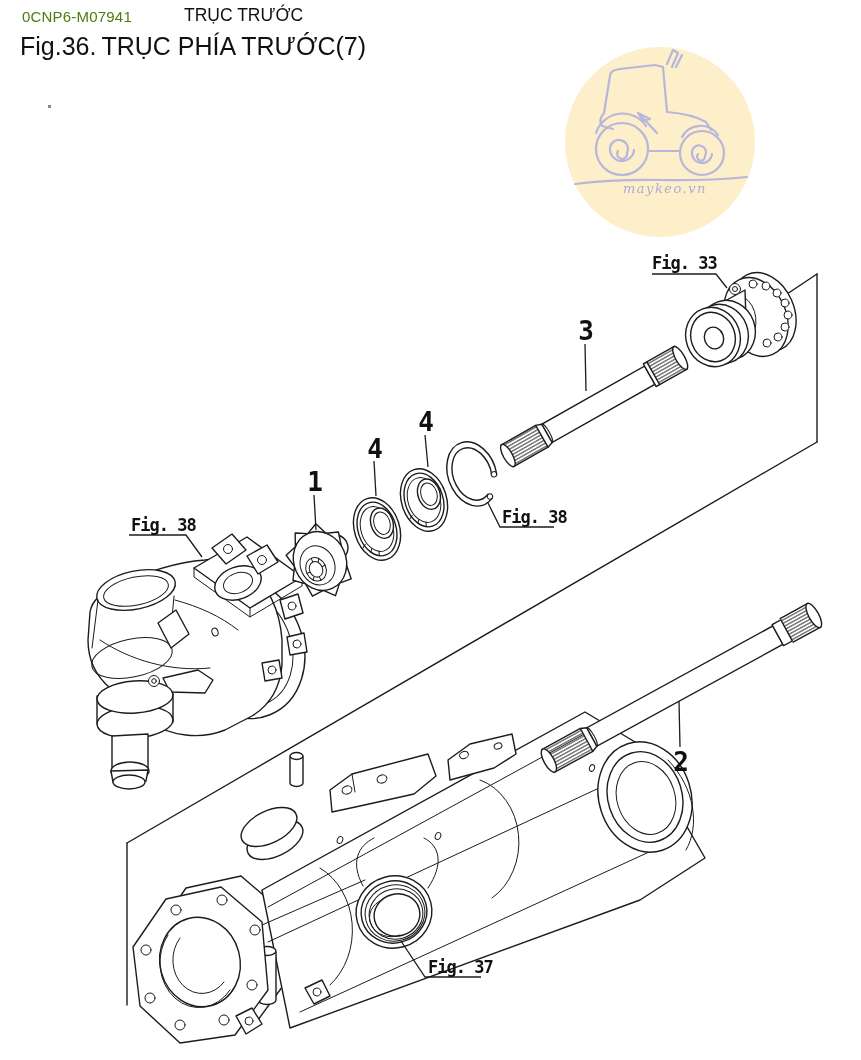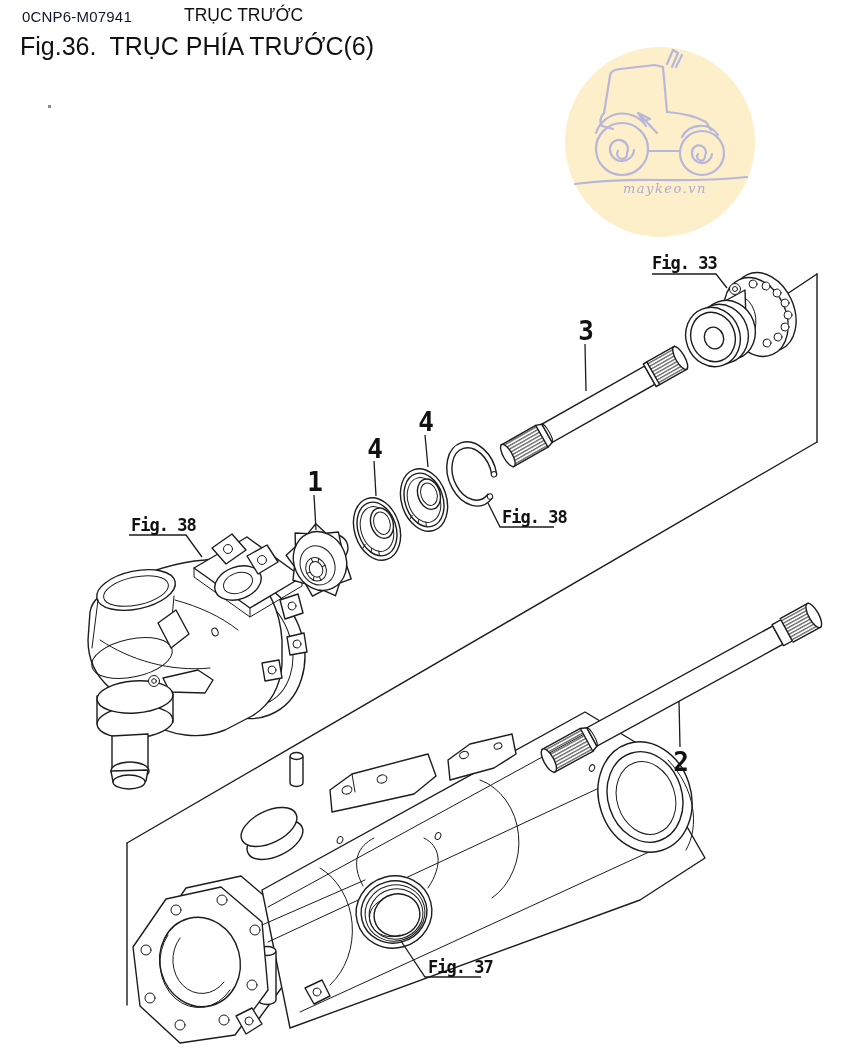--- a/index.html
+++ b/index.html
@@ -1,20 +1,20 @@
 <!DOCTYPE html>
 <html><head>
 <meta charset="utf-8">
 <style>
   html,body{margin:0;padding:0;background:#e8e8e8;}
   .page{position:relative;width:861px;height:1060px;background:#fff;overflow:hidden;
         font-family:"Liberation Sans",sans-serif;}
-  .hdr-code{position:absolute;left:22px;top:8px;font-size:15px;color:#0f172a;letter-spacing:.2px;}
+  .hdr-code{position:absolute;left:22px;top:8px;font-size:15px;color:#4d7c0f;letter-spacing:.2px;}
   .hdr-section{position:absolute;left:145px;top:5px;font-size:17.5px;color:#111;margin-left:39px;}
-  .fig-title{position:absolute;left:20px;top:32px;font-size:25px;color:#111;display:flex;gap:13px;}
+  .fig-title{position:absolute;left:20px;top:32px;font-size:25px;color:#111;display:flex;gap:5px;}
   .stray-dot{position:absolute;left:48px;top:105px;width:3px;height:3px;background:#8a8a8a;}
   svg{position:absolute;left:0;top:0;}
   .ln{fill:none;stroke:#1c1c1c;stroke-width:1.4;stroke-linecap:round;stroke-linejoin:round;}
   .wh{fill:#ffffff;stroke:#1c1c1c;stroke-width:1.4;stroke-linecap:round;stroke-linejoin:round;}
   .thin{stroke-width:1;}
   .leader{fill:none;stroke:#1c1c1c;stroke-width:1.3;}
   .callout-num{font-family:"DejaVu Sans Mono","Liberation Mono",monospace;font-weight:bold;
                font-size:26px;fill:#111;}
   .callout-fig{font-family:"DejaVu Sans Mono","Liberation Mono",monospace;font-weight:bold;
                font-size:17px;fill:#111;letter-spacing:-1px;}
@@ -23,21 +23,21 @@
 </style>
 </head>
 <body>
 
 <div class="page">
 
   <div class="hdr-code">0CNP6-M07941</div>
   <div class="hdr-section">TRỤC TRƯỚC</div>
   <div class="fig-title">
     <span>Fig.36.</span>
-    <span>TRỤC PHÍA TRƯỚC(6)</span>
+    <span>TRỤC PHÍA TRƯỚC(7)</span>
   </div>
   <div class="stray-dot"></div>
 
   <svg width="861" height="1060" viewBox="0 0 861 1060">
     <defs>
       <pattern id="splinePat" width="4" height="3.1" patternUnits="userSpaceOnUse">
         <path d="M0,1.5 H4" stroke="#1c1c1c" stroke-width="0.9"></path>
       </pattern>
     </defs>
 

